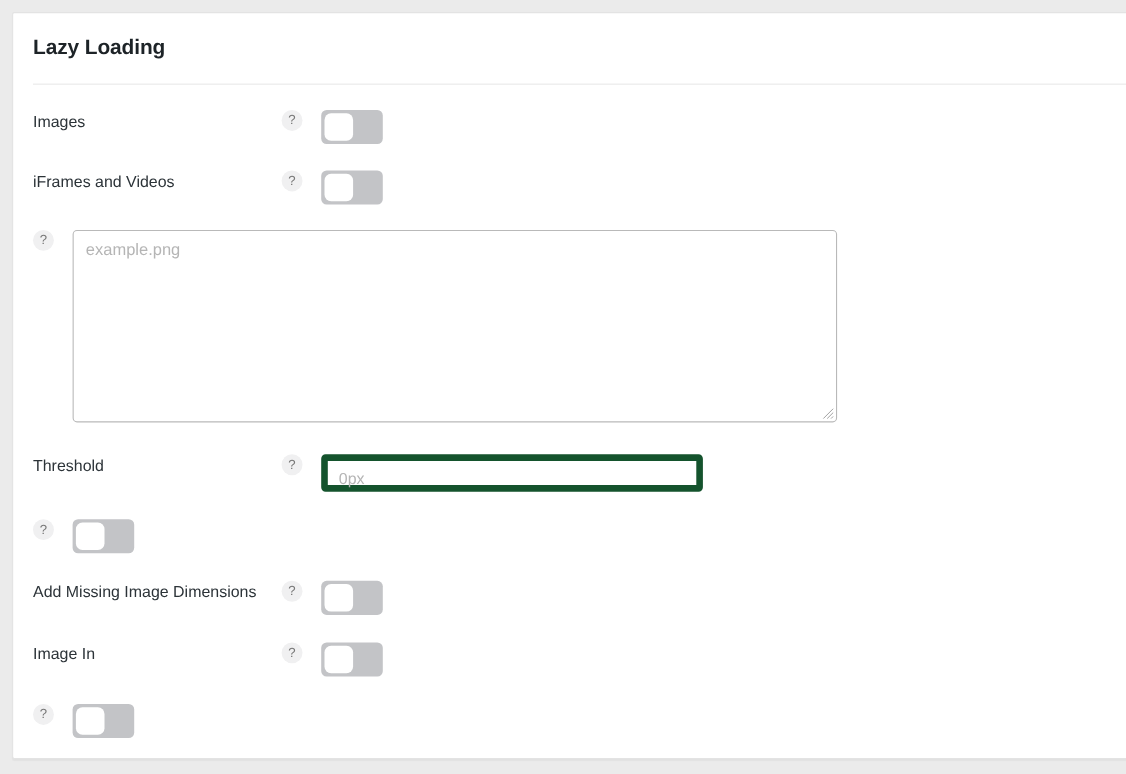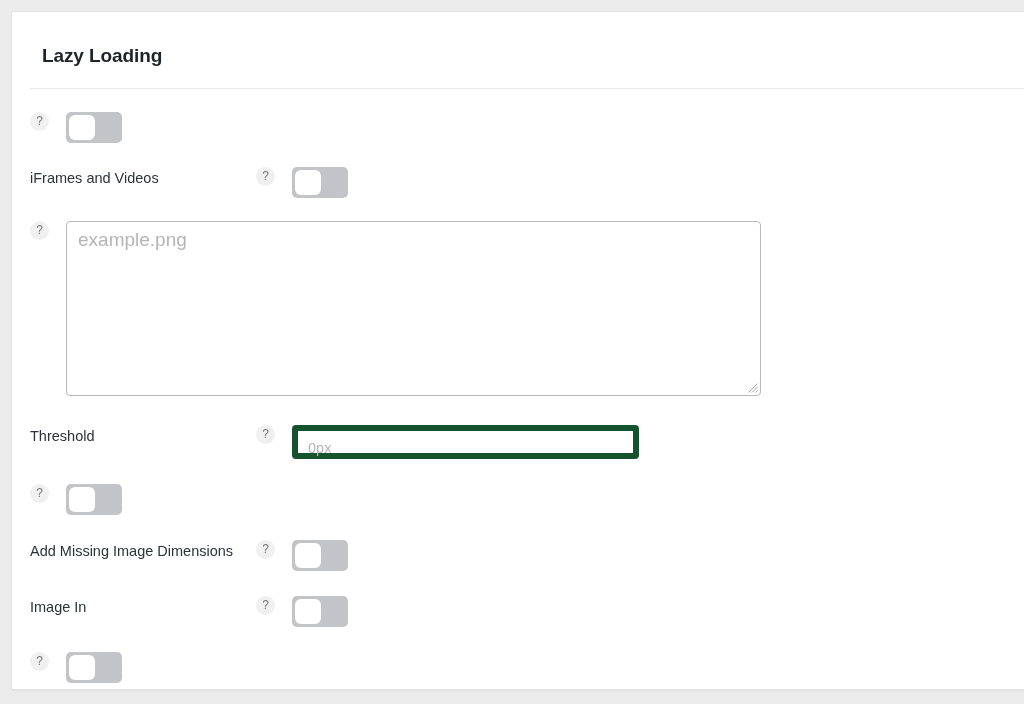--- a/index.html
+++ b/index.html
@@ -32,21 +32,21 @@
 
   .card-header {
     padding: 20px 18px 0 18px;
   }
 
   .card-title {
     font-size: 19px;
     font-weight: bold;
     color: #1d2327;
     line-height: 24px;
-    margin: 12px;
+    margin: 0;
     letter-spacing: -0.1px;
   }
 
   .divider {
     height: 1px;
     background: #e8e8e8;
     margin: 20px 0 0 18px;
   }
 
   .form-body {
@@ -121,21 +121,21 @@
     width: 695px;
     height: 175px;
     border: 1px solid #b9b9b9;
     border-radius: 4px;
     background: #fff;
   }
   .textarea-box .ph {
     position: absolute;
     left: 11px;
     top: 8px;
-    font-size: 19px;
+    font-size: 15px;
     color: #b5b5b5;
     line-height: 20px;
   }
   .resize-grip {
     position: absolute;
     right: 2px;
     bottom: 2px;
     width: 11px;
     height: 11px;
     pointer-events: none;
@@ -174,20 +174,21 @@
 <div class="card">
 
   <div class="card-header">
     <h1 class="card-title">Lazy Loading</h1>
   </div>
   <div class="divider"></div>
 
   <div class="form-body">
 
     <div class="row r-images">
+      <div class="row-label">Images</div>
       <div class="help-icon">?</div>
       <div class="control">
         <div class="toggle">
           <div class="knob"></div>
         </div>
       </div>
     </div>
 
     <div class="row r-iframes">
       <div class="row-label">iFrames and Videos</div>

